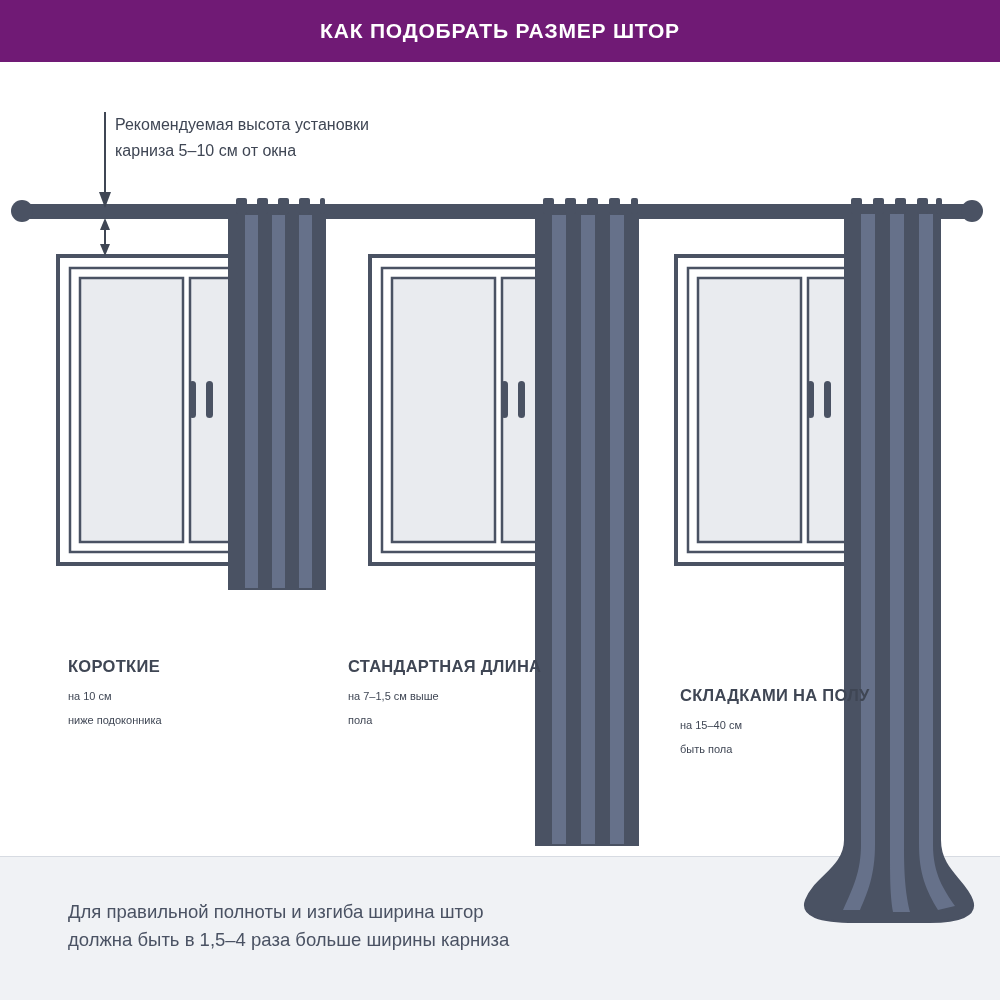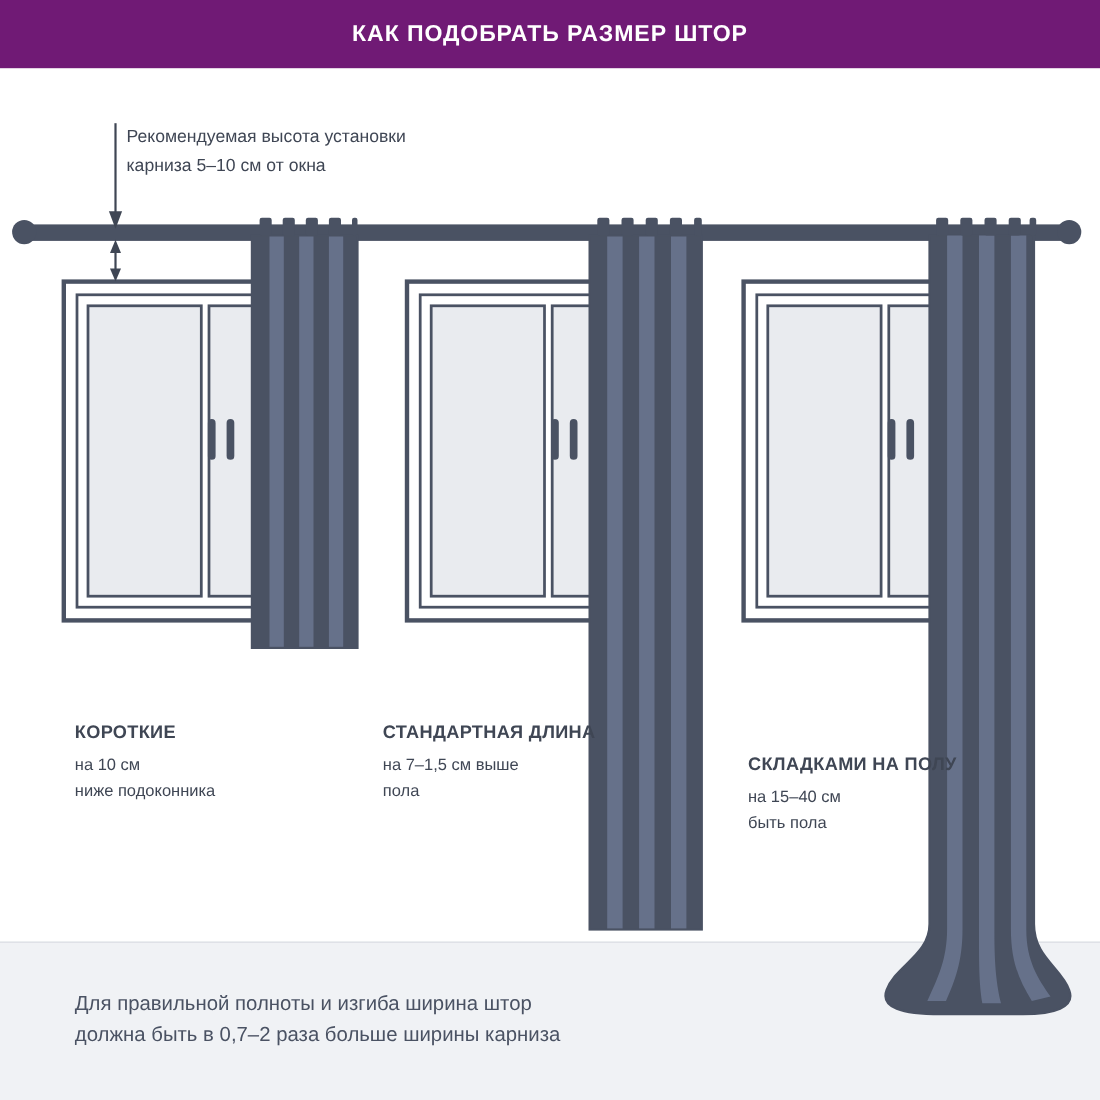--- a/index.html
+++ b/index.html
@@ -78,42 +78,42 @@
   }
   .caption .cap-title {
     font-size: 16.5px;
     font-weight: bold;
     line-height: 23px;
     text-transform: uppercase;
     letter-spacing: 0.3px;
     display: block;
   }
   .caption .cap-sub {
-    font-size: 15px;
+    font-size: 11px;
     line-height: 24px;
     display: block;
     margin-top: 6px;
   }
   #caption-0 { left: 68px;  top: 655px; width: 230px; }
   #caption-1 { left: 348px; top: 655px; width: 200px; }
   #caption-2 { left: 680px; top: 684px; width: 200px; }
 </style>
 </head>
 <body>
 
 <div id="page">
 
   <div id="header-bar">
     <div id="header-title">КАК ПОДОБРАТЬ РАЗМЕР ШТОР</div>
   </div>
 
   <div id="footer-band"></div>
   <div id="footer-text">
     <span>Для правильной полноты и изгиба ширина штор</span><br>
-    <span>должна быть в 0,7–2 раза больше ширины карниза</span>
+    <span>должна быть в 1,5–4 раза больше ширины карниза</span>
   </div>
 
   <div id="annotation-text">
     <span>Рекомендуемая высота установки</span><br>
     <span>карниза 5–10 см от окна</span>
   </div>
 
   <svg id="scene" viewBox="0 0 1000 1000" xmlns="http://www.w3.org/2000/svg">
 
     <g>

